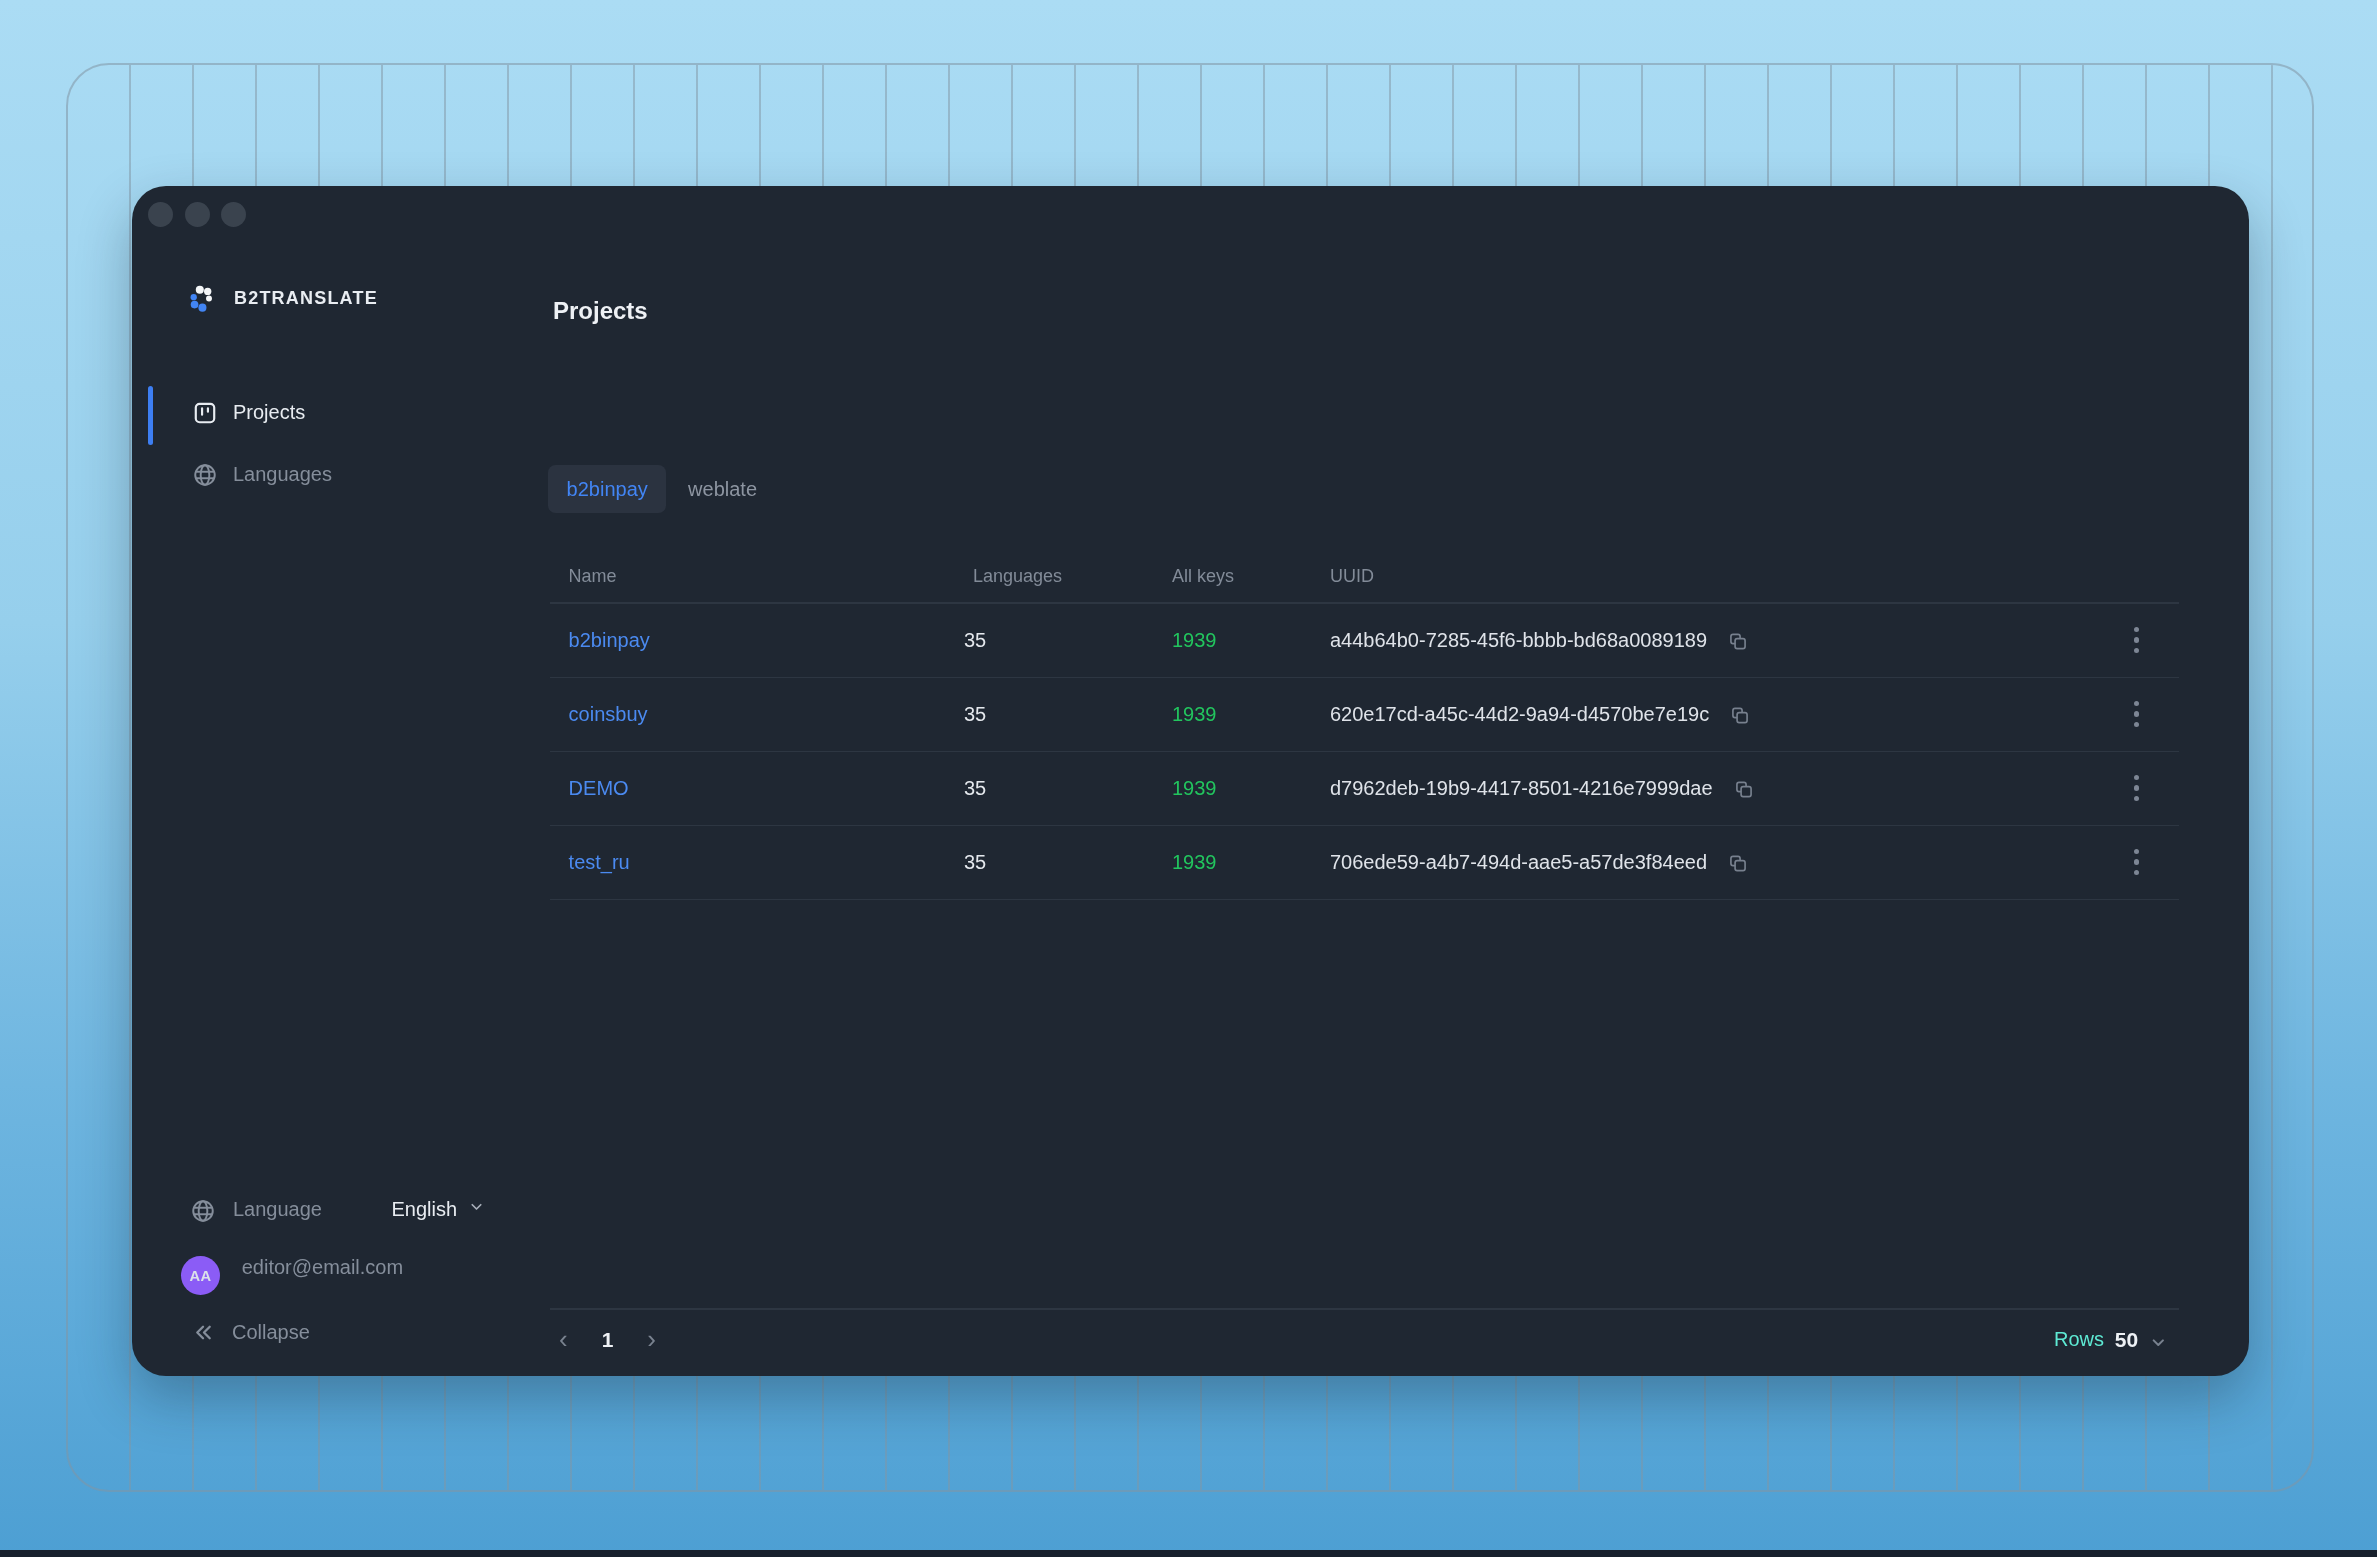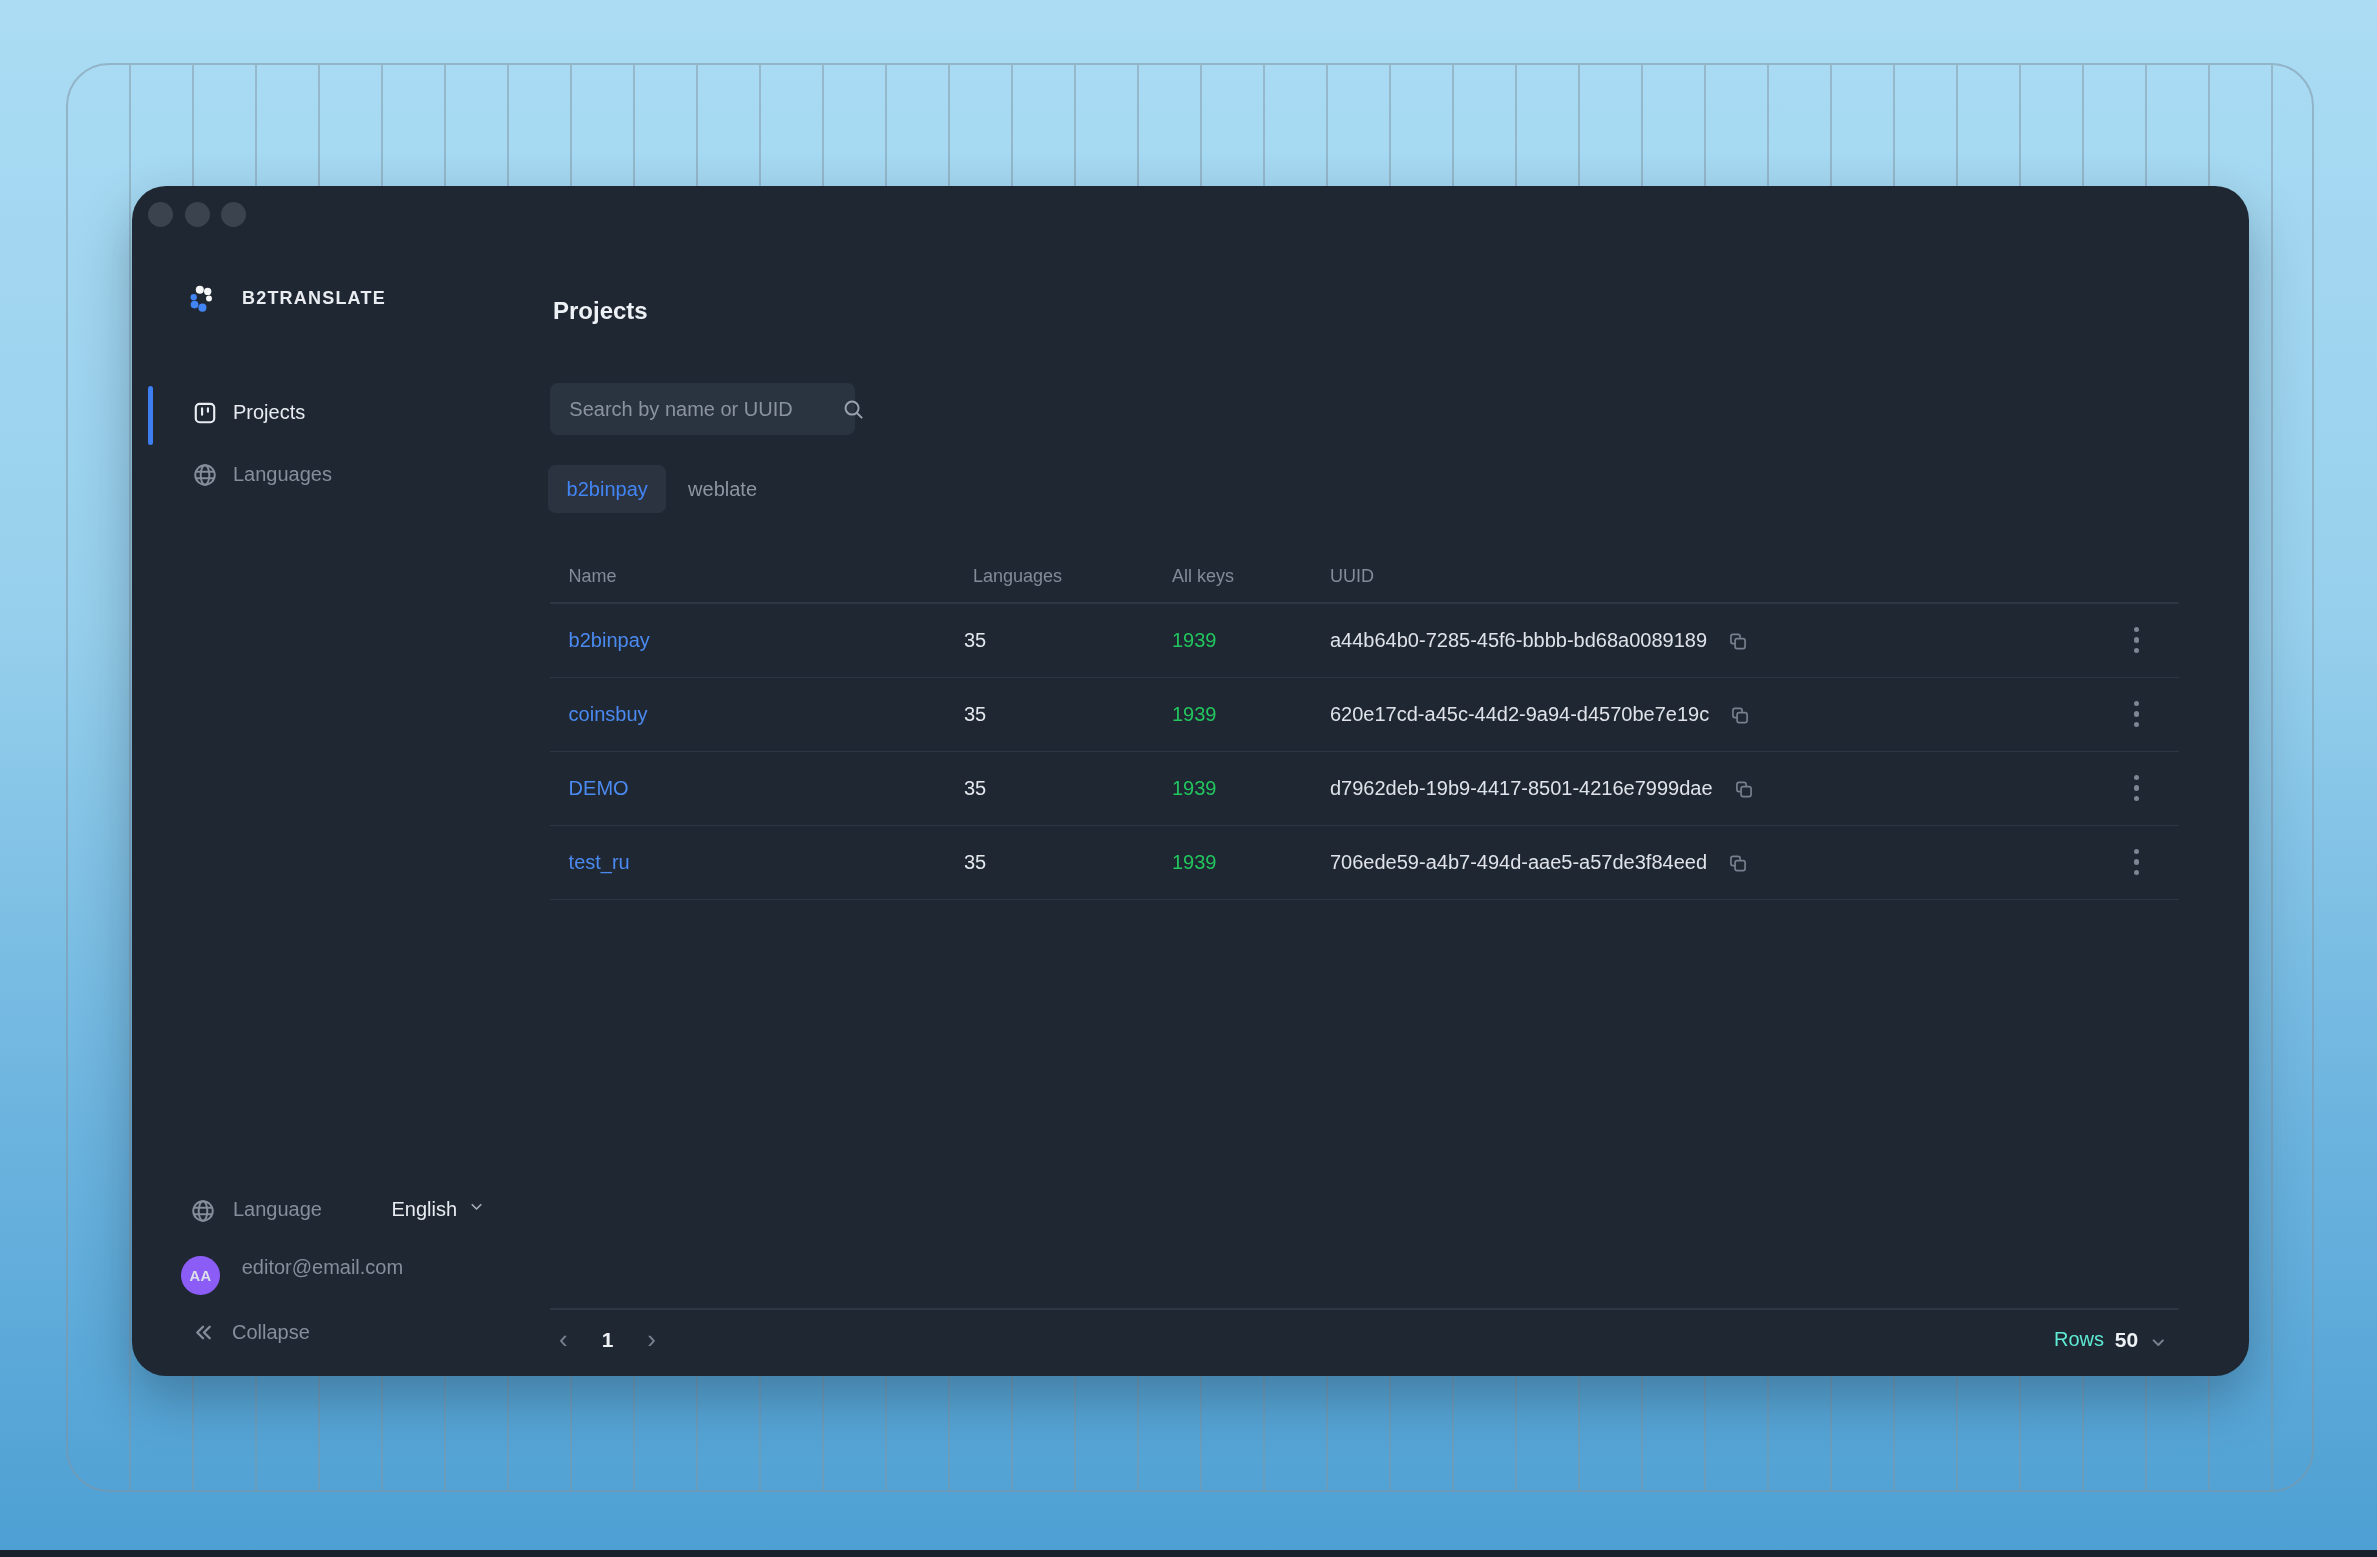--- a/index.html
+++ b/index.html
@@ -36,21 +36,21 @@
     box-shadow: 0 23px 54px rgba(10,25,40,0.30);
     overflow: hidden;
   }
   .traffic { position: absolute; left: 16.3px; top: 16.3px; display: flex; gap: 11.6px; }
   .traffic .dot { width: 25px; height: 25px; border-radius: 50%; background: #3a434e; }
 
   
   .clip { position: absolute; left: 0; top: 0; width: 100%; height: 1162px; overflow: hidden; }
 
   
-  .brand { position: absolute; left: 56px; top: 98px; display: flex; align-items: center; gap: 26px; }
+  .brand { position: absolute; left: 56px; top: 98px; display: flex; align-items: center; gap: 18px; }
   .brand-name { color: #e9edf2; font-size: 18px; font-weight: bold; letter-spacing: 1.2px; }
 
   .nav-item { position: absolute; left: 0; width: 414px; height: 63px; display: flex; align-items: center; cursor: pointer; }
   .nav-item .nav-icon { position: absolute; left: 60px; width: 26px; height: 26px; }
   .nav-item .nav-label { position: absolute; left: 101px; font-size: 20px; }
   .nav-item.active .nav-label { color: #e8ecf1; }
   .nav-item.inactive .nav-label { color: #858e9b; }
   .active-bar {
     position: absolute; left: 15.5px; top: 200px; width: 5.4px; height: 59px;
     background: #3d7ef2; border-radius: 3.1px;
@@ -202,29 +202,20 @@
         <svg width="23" height="23" viewBox="0 0 24 24" fill="none" stroke="#858e9b" stroke-width="2.4" stroke-linecap="round" stroke-linejoin="round">
           <polyline points="11.5,6 5.5,12 11.5,18"></polyline>
           <polyline points="18.5,6 12.5,12 18.5,18"></polyline>
         </svg>
       </span>
       <span class="muted">Collapse</span>
     </div>
 
     <div class="page-title">Projects</div>
 
-    <div class="search-box">
-      <input type="text" placeholder="Search by name or UUID" style="">
-      <span class="search-icon">
-        <svg width="23" height="23" viewBox="0 0 24 24" fill="none" stroke="#99a1ae" stroke-width="2.1" stroke-linecap="round">
-          <circle cx="10.5" cy="10.5" r="6.8"></circle>
-          <line x1="15.6" y1="15.6" x2="20.5" y2="20.5"></line>
-        </svg>
-      </span>
-    </div>
 
     <div class="tabs">
       <div class="chip active">b2binpay</div>
       <div class="chip inactive">weblate</div>
     </div>
 
     <div class="table">
       <div class="thead">
         <span class="th c-name">Name</span>
         <span class="th c-lang">Languages</span>

